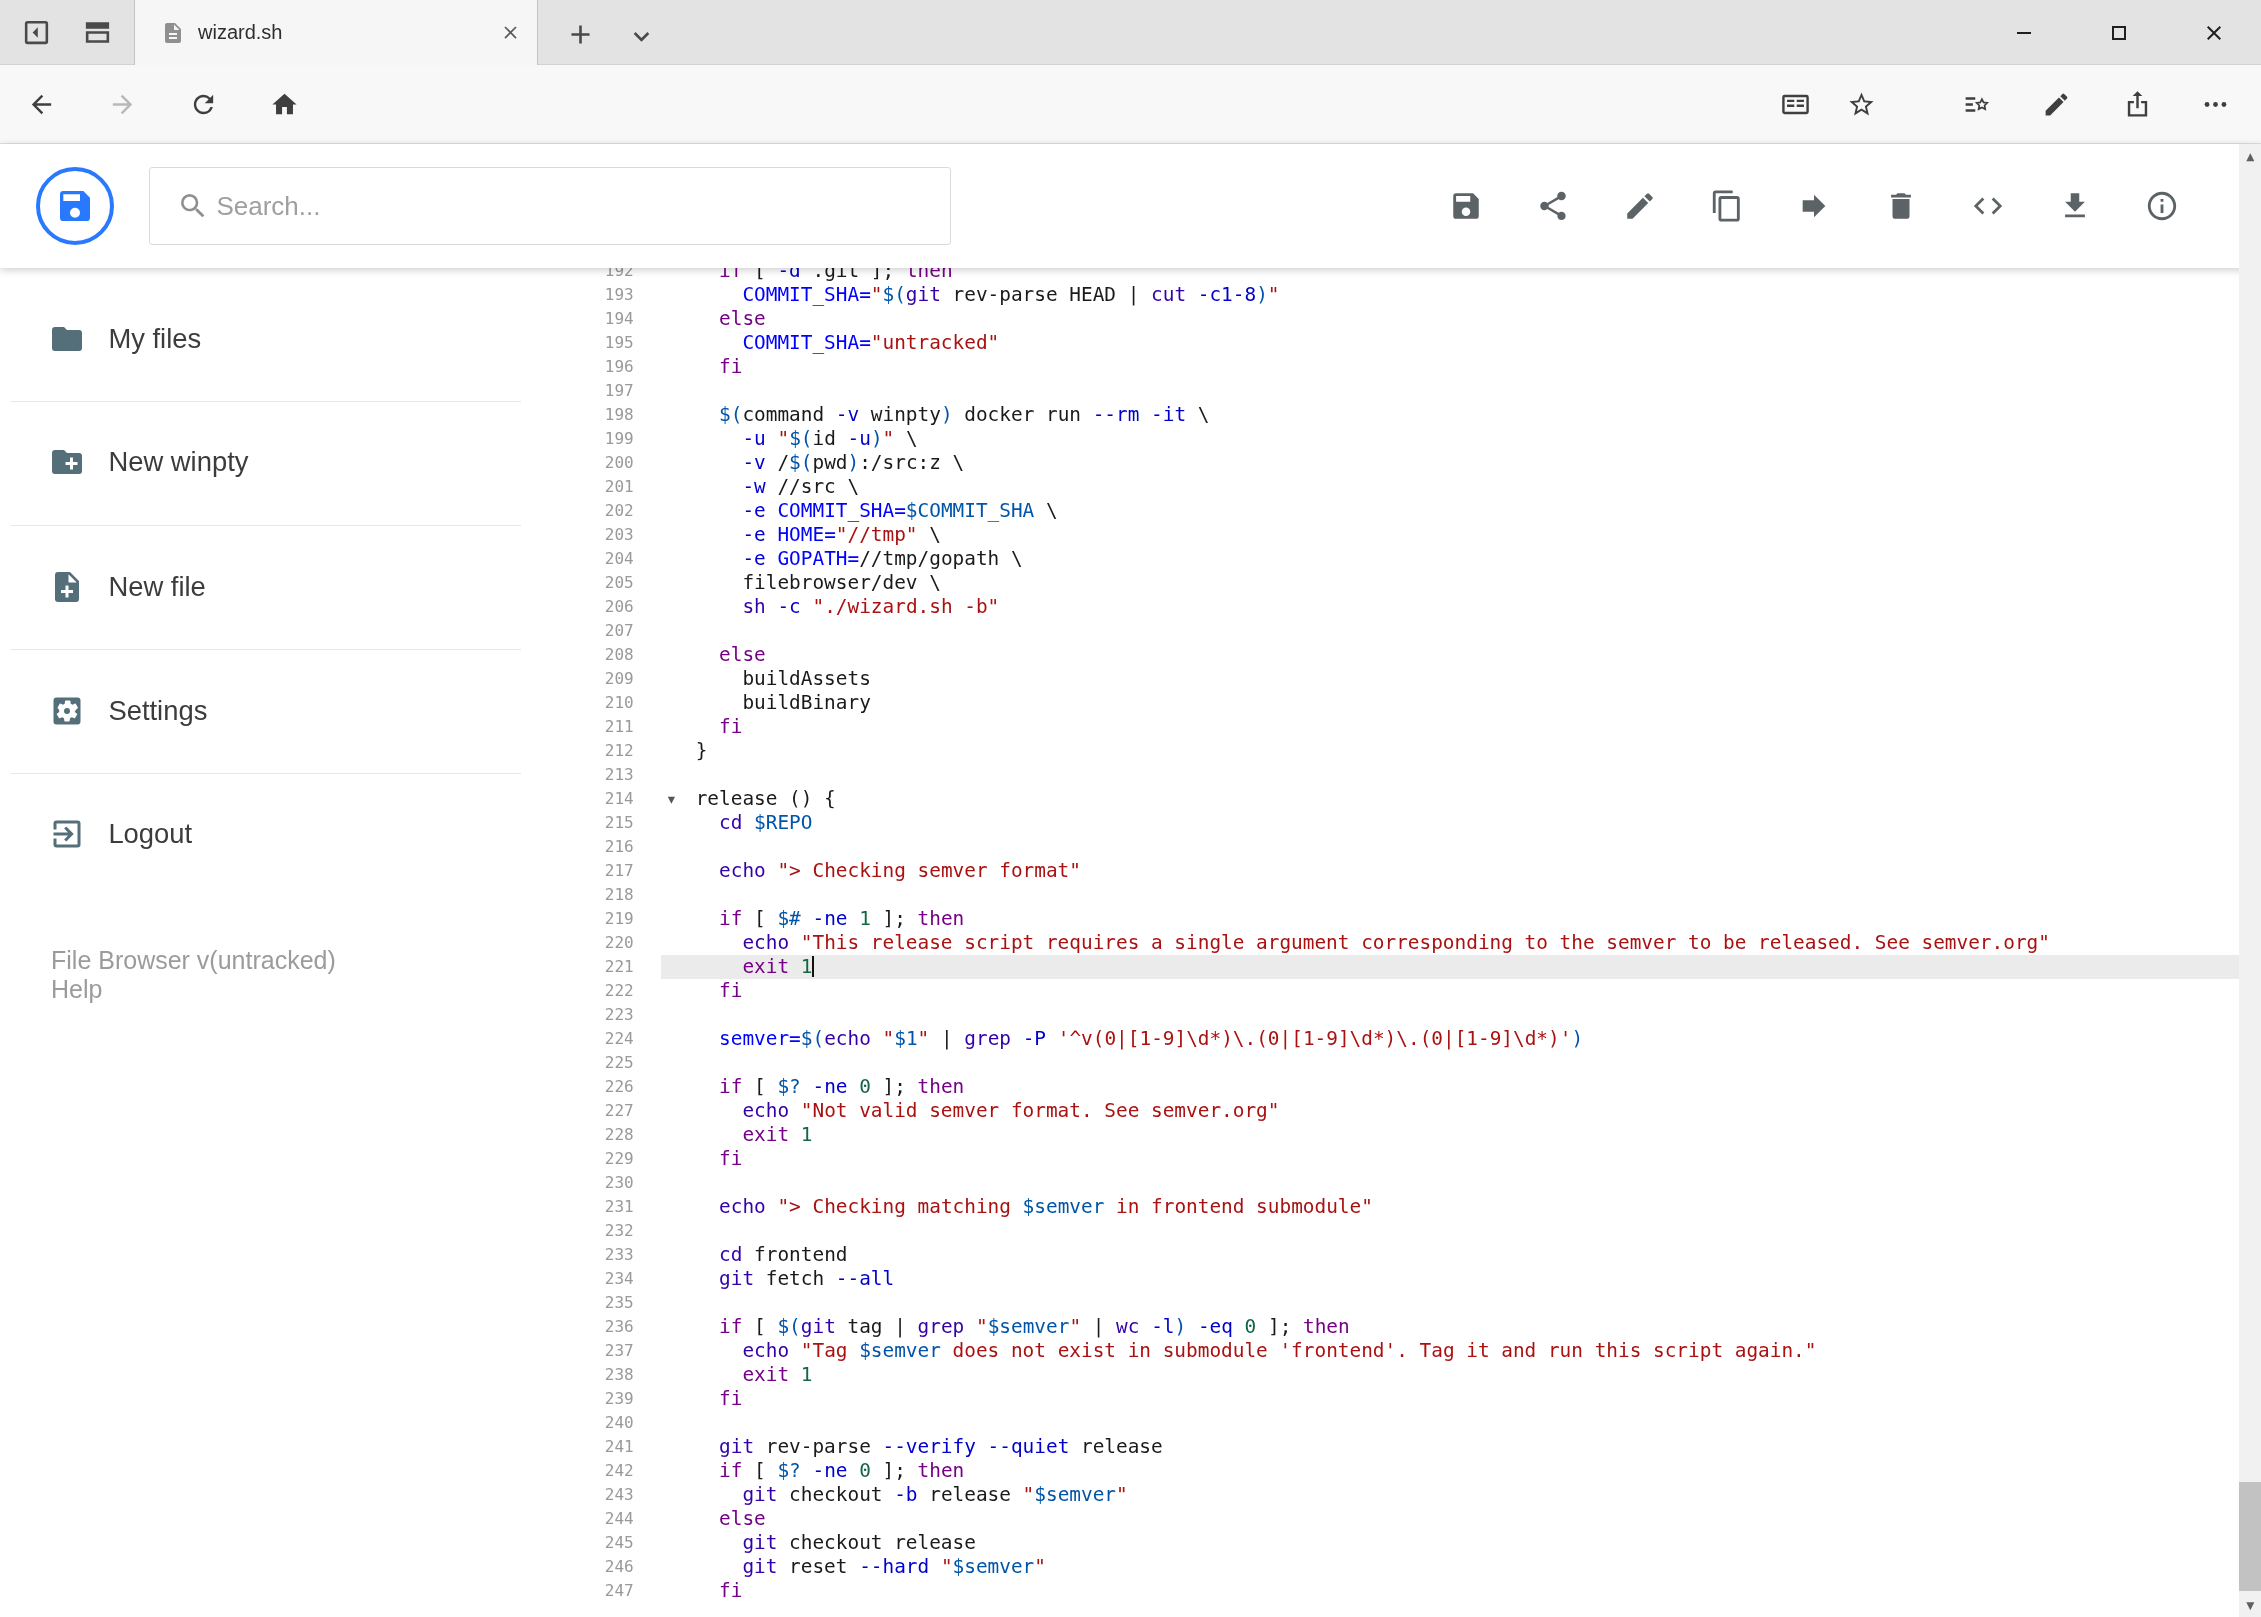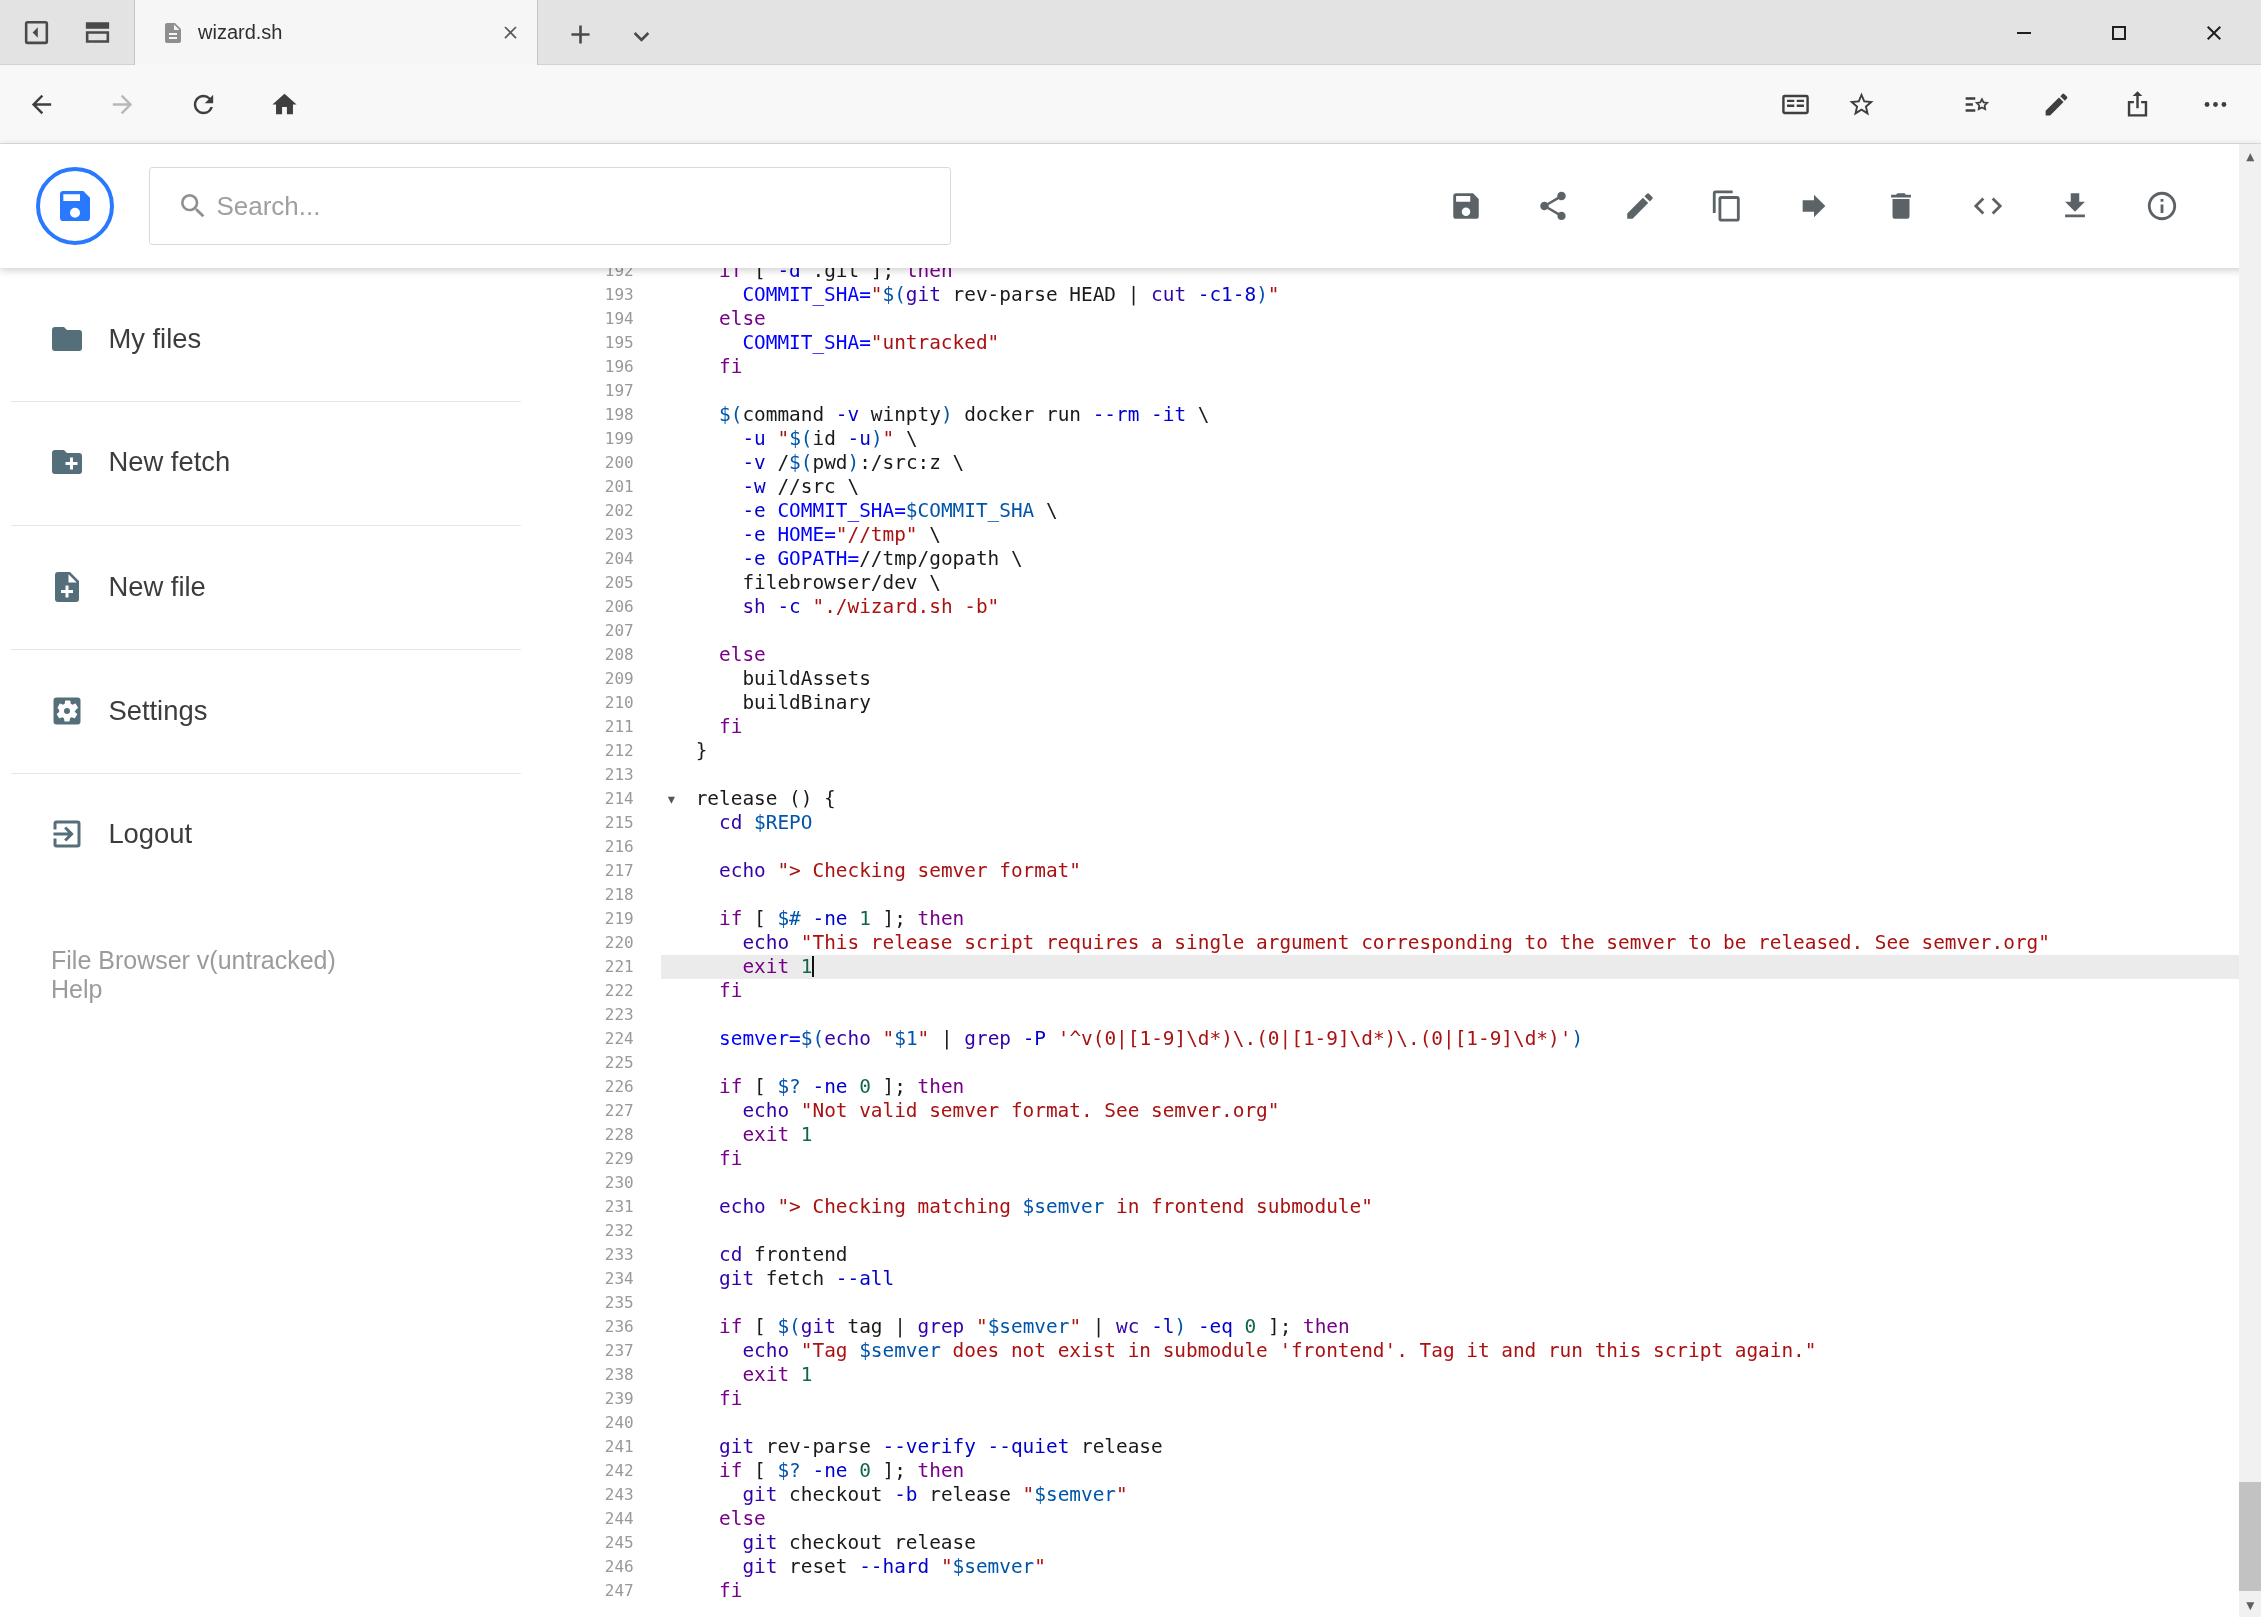--- a/index.html
+++ b/index.html
@@ -288,21 +288,21 @@
             </svg>
           </span>
           <span class="sb-label">My files</span>
         </div>
         <div class="sb-item" style="top: 157px;">
           <span class="sb-icon">
             <svg viewBox="0 0 24 24">
               <path fill-rule="evenodd" d="M20 6h-8l-2-2H4a2 2 0 0 0-2 2v12a2 2 0 0 0 2 2h16a2 2 0 0 0 2-2V8a2 2 0 0 0-2-2zm-1 8h-3v3h-2v-3h-3v-2h3V9h2v3h3v2z"></path>
             </svg>
           </span>
-          <span class="sb-label">New fetch</span>
+          <span class="sb-label">New winpty</span>
         </div>
         <div class="sb-item" style="top: 282px;">
           <span class="sb-icon">
             <svg viewBox="0 0 24 24">
               <path fill-rule="evenodd" d="M14 2H6a2 2 0 0 0-2 2v16a2 2 0 0 0 2 2h12a2 2 0 0 0 2-2V8l-6-6zm2 14h-3v3h-2v-3H8v-2h3v-3h2v3h3v2zm-3-7V3.5L18.5 9H13z"></path>
             </svg>
           </span>
           <span class="sb-label">New file</span>
         </div>
         <div class="sb-item" style="top: 406px;">

